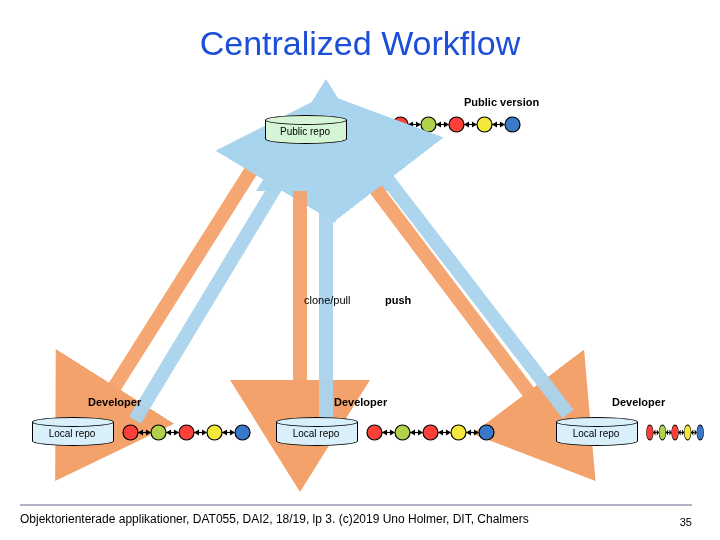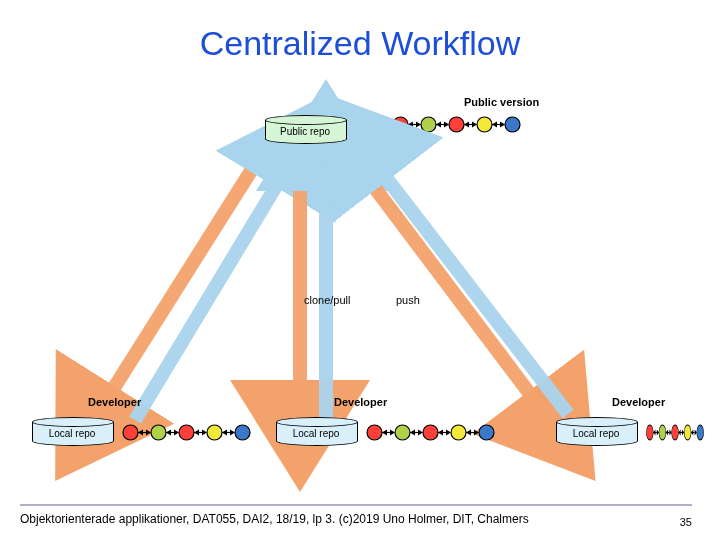--- a/index.html
+++ b/index.html
@@ -140,21 +140,21 @@
   <line x1="135" y1="420" x2="290" y2="163" stroke="#a9d4ed" stroke-width="14" stroke-opacity="0.95" marker-end="url(#arr-blue)"></line>
 
   <line x1="300" y1="155" x2="300" y2="408" stroke="#f4a26b" stroke-width="14" stroke-opacity="0.95" marker-end="url(#arr-orange)"></line>
   <line x1="326" y1="418" x2="326" y2="163" stroke="#a9d4ed" stroke-width="14" stroke-opacity="0.95" marker-end="url(#arr-blue)"></line>
 
   <line x1="350" y1="155" x2="545" y2="414" stroke="#f4a26b" stroke-width="14" stroke-opacity="0.95" marker-end="url(#arr-orange)"></line>
   <line x1="568" y1="414" x2="371" y2="158" stroke="#a9d4ed" stroke-width="14" stroke-opacity="0.95" marker-end="url(#arr-blue)"></line>
 </svg>
 
 <div class="label" style="left:220px; top:294px; font-weight:400;margin-left:40px;">clone/pull</div>
-<div class="label" style="left:352px; top:294px; font-weight:400;">push</div>
+<div class="label" style="left:341px; top:294px; font-weight:700;">push</div>
 
 <div class="label" style="left:44px; top:396px;">Developer</div>
 <div class="label" style="left:290px; top:396px;">Developer</div>
 <div class="label" style="left:568px; top:396px;">Developer</div>
 
 <div class="repo local" style="left:32px; top:422px;">
   <div class="cyl-top"></div>
     <div class="cyl-body"></div>
   <div class="cyl-label">Local repo</div>
 </div>

